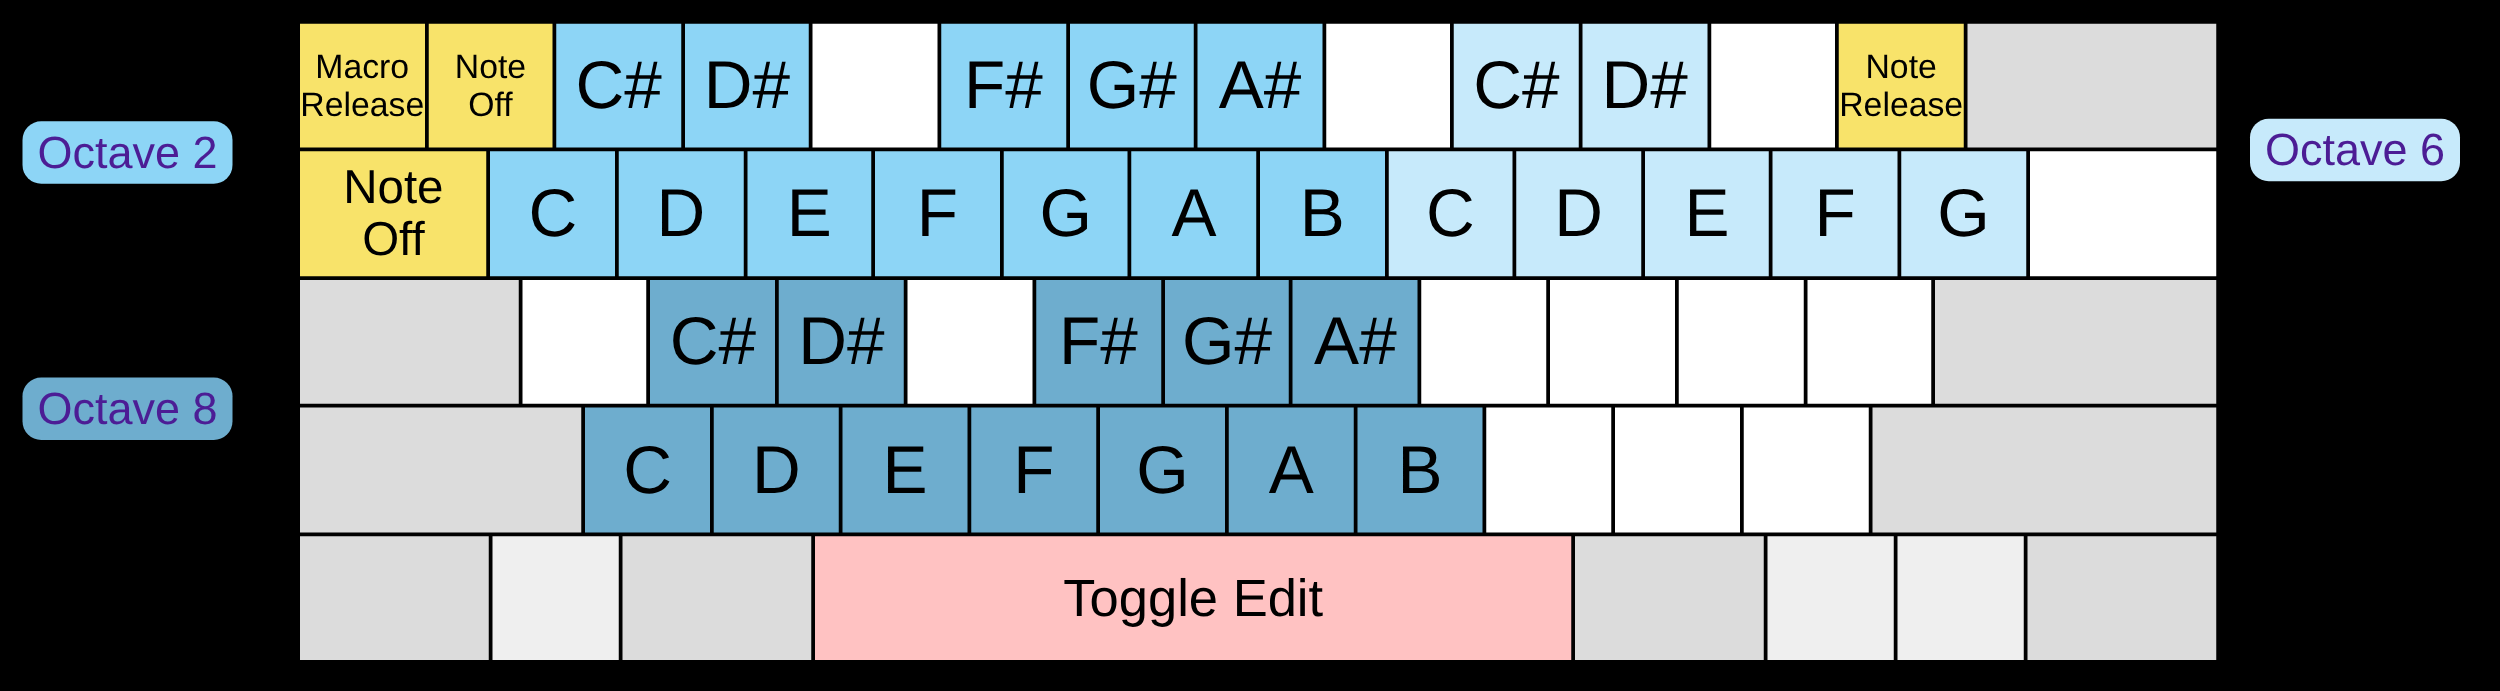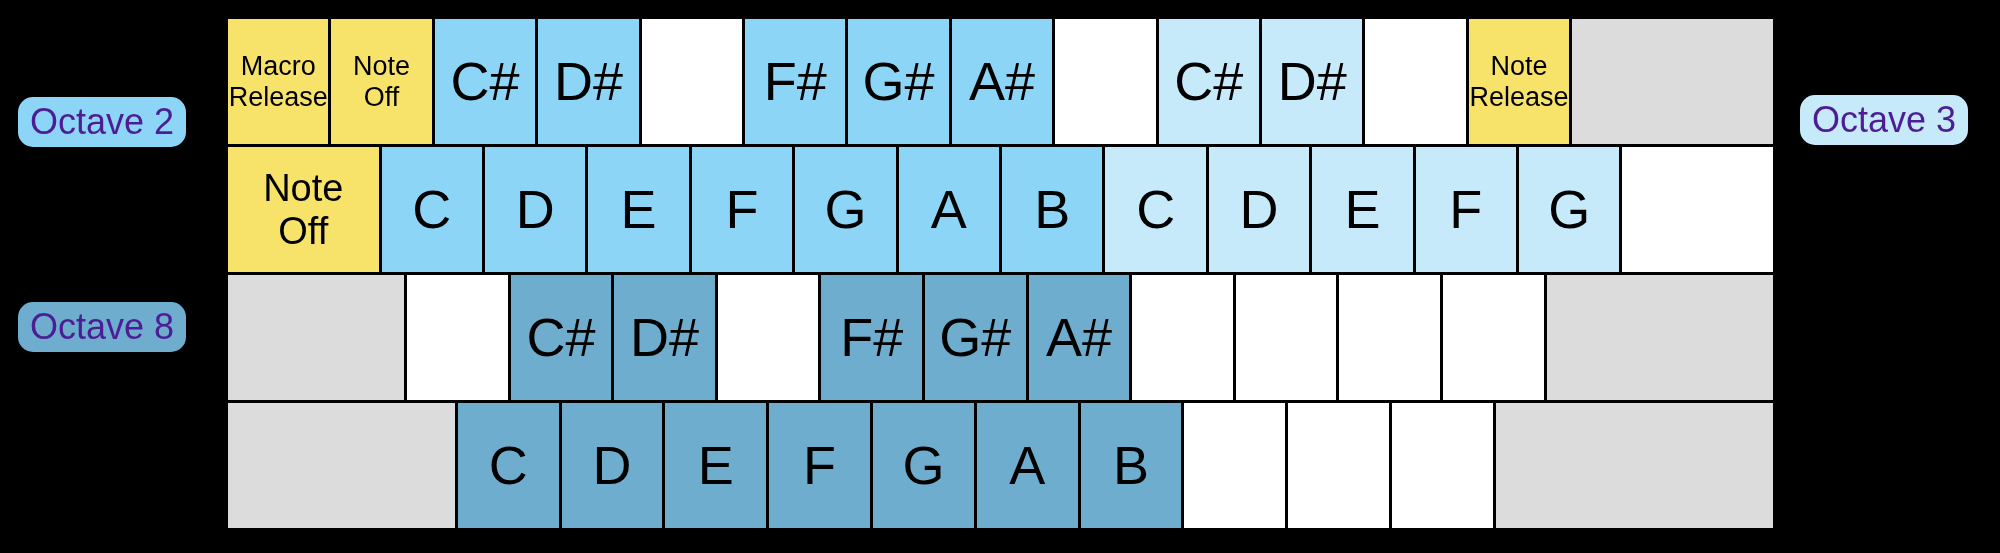--- a/index.html
+++ b/index.html
@@ -29,20 +29,21 @@
     padding: 3px;
     display: flex;
     flex-direction: column;
     gap: 3px;
   }
   .kb-row {
     flex: 1 1 0;
     display: flex;
     gap: 3px;
     min-height: 0;
+    margin-left: 12px;
   }
   .key {
     flex-basis: 0;
     display: flex;
     align-items: center;
     justify-content: center;
     text-align: center;
     color: var(--c-key_text, #000);
     white-space: pre-line;
     overflow: hidden;
@@ -80,21 +81,21 @@
 </style>
 </head>
 <body>
 
 <div class="stage">
 
   <div class="pill pill-octave2">Octave 2</div>
 
   <div class="pill pill-octave1">Octave 8</div>
 
-  <div class="pill pill-octave3">Octave 3</div>
+  <div class="pill pill-octave3">Octave 6</div>
 
   <div class="keyboard" id="keyboard">
       <div class="kb-row">
         <div class="key t-macro s-sm" style="flex-grow: 1;">Macro
 Release</div>
         <div class="key t-macro s-sm" style="flex-grow: 1;">Note
 Off</div>
         <div class="key t-octave2 s-note" style="flex-grow: 1;">C#</div>
         <div class="key t-octave2 s-note" style="flex-grow: 1;">D#</div>
         <div class="key t-blank s-note" style="flex-grow: 1;"></div>
@@ -148,15 +149,25 @@
         <div class="key t-octave1 s-note" style="flex-grow: 1;">E</div>
         <div class="key t-octave1 s-note" style="flex-grow: 1;">F</div>
         <div class="key t-octave1 s-note" style="flex-grow: 1;">G</div>
         <div class="key t-octave1 s-note" style="flex-grow: 1;">A</div>
         <div class="key t-octave1 s-note" style="flex-grow: 1;">B</div>
         <div class="key t-blank s-note" style="flex-grow: 1;"></div>
         <div class="key t-blank s-note" style="flex-grow: 1;"></div>
         <div class="key t-blank s-note" style="flex-grow: 1;"></div>
         <div class="key t-mod s-note" style="flex-grow: 2.75;"></div>
       </div>
+      <div class="kb-row">
+        <div class="key t-mod s-note" style="flex-grow: 1.5;"></div>
+        <div class="key t-mod-light s-note" style="flex-grow: 1;"></div>
+        <div class="key t-mod s-note" style="flex-grow: 1.5;"></div>
+        <div class="key t-edit s-lg" style="flex-grow: 6;">Toggle Edit</div>
+        <div class="key t-mod s-note" style="flex-grow: 1.5;"></div>
+        <div class="key t-mod-light s-note" style="flex-grow: 1;"></div>
+        <div class="key t-mod-light s-note" style="flex-grow: 1;"></div>
+        <div class="key t-mod s-note" style="flex-grow: 1.5;"></div>
+      </div>
     </div>
 
 </div>
 
 </body></html>

